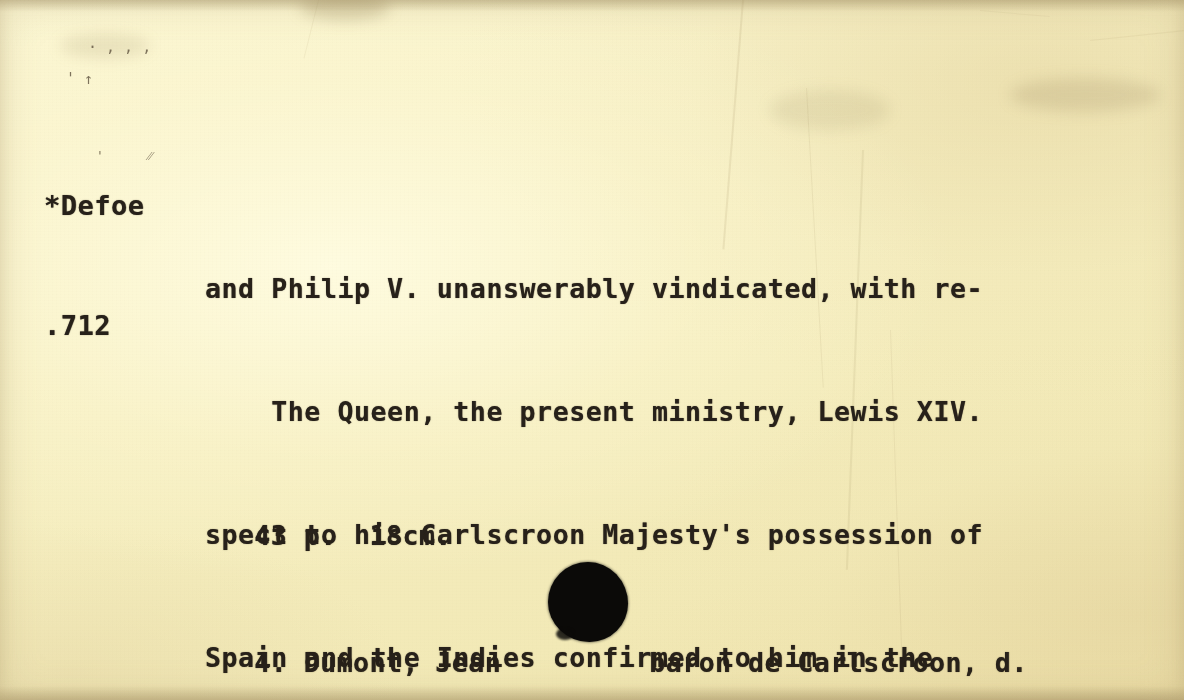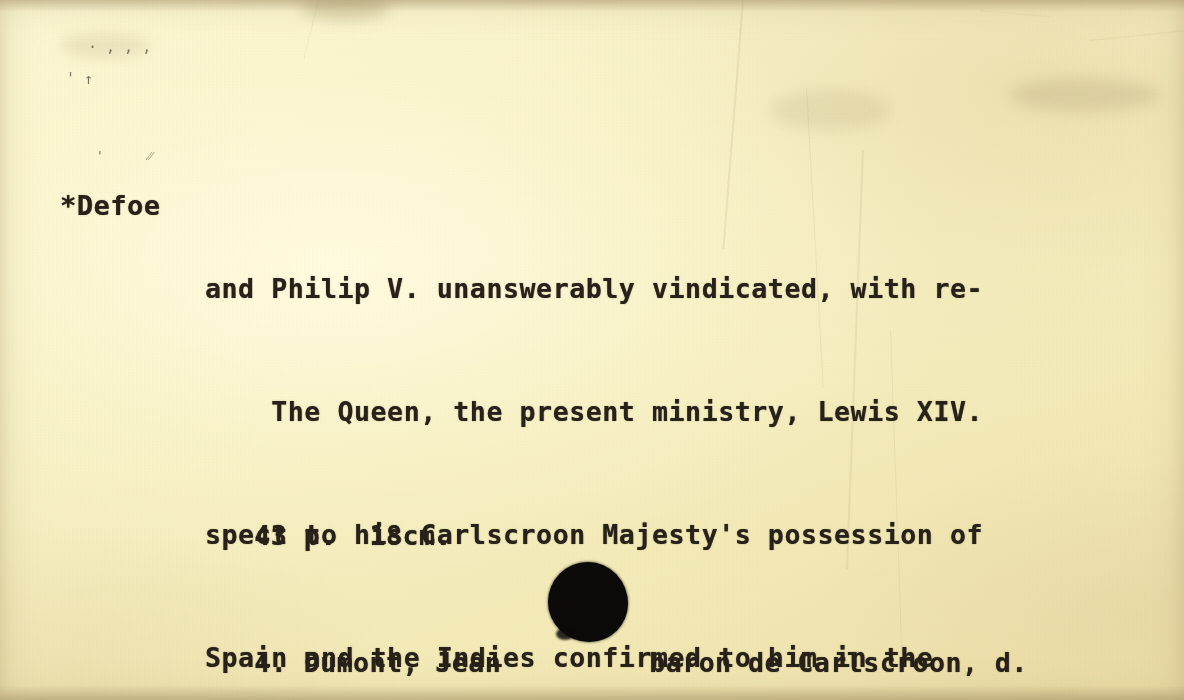--- a/index.html
+++ b/index.html
@@ -78,21 +78,21 @@
     color: #27211a;
     font-family: "DejaVu Sans Mono", monospace;
     font-weight: 700;
     letter-spacing: 0.5px;
     white-space: pre;
     text-shadow: 0 0 1.2px rgba(40,32,22,0.55), 0.4px 0.3px 0.6px rgba(60,48,30,0.35);
   }
 
   
   .callnum {
-    left: 60px;
+    left: 44px;
     top: 106px;
     font-size: 27px;
     line-height: 40px;
   }
   .tickmark {
     position: absolute;
     color: #4a3d2c;
     font-family: "DejaVu Sans Mono", monospace;
     font-size: 15px;
     opacity: .7;
@@ -190,20 +190,21 @@
   <div class="crease c6"></div>
   <div class="crease c7"></div>
 
   <div class="tickmark tick1">· , , ,</div>
   <div class="tickmark tick2">' ↑</div>
   <div class="tickmark tick3">'</div>
   <div class="tickmark tick4">⁄⁄</div>
 
   <div class="typed callnum">
     <div>*Defoe</div>
+    <div>.712</div>
   </div>
 
   <div class="body-block">
     <span class="ln">and Philip V. unanswerably vindicated, with re-</span>
     <span class="ln">    The Queen, the present ministry, Lewis XIV.</span>
     <span class="ln">spect to his Carlscroon Majesty's possession of</span>
     <span class="ln">Spain and the Indies confirmed to him in the</span>
     
     
     

